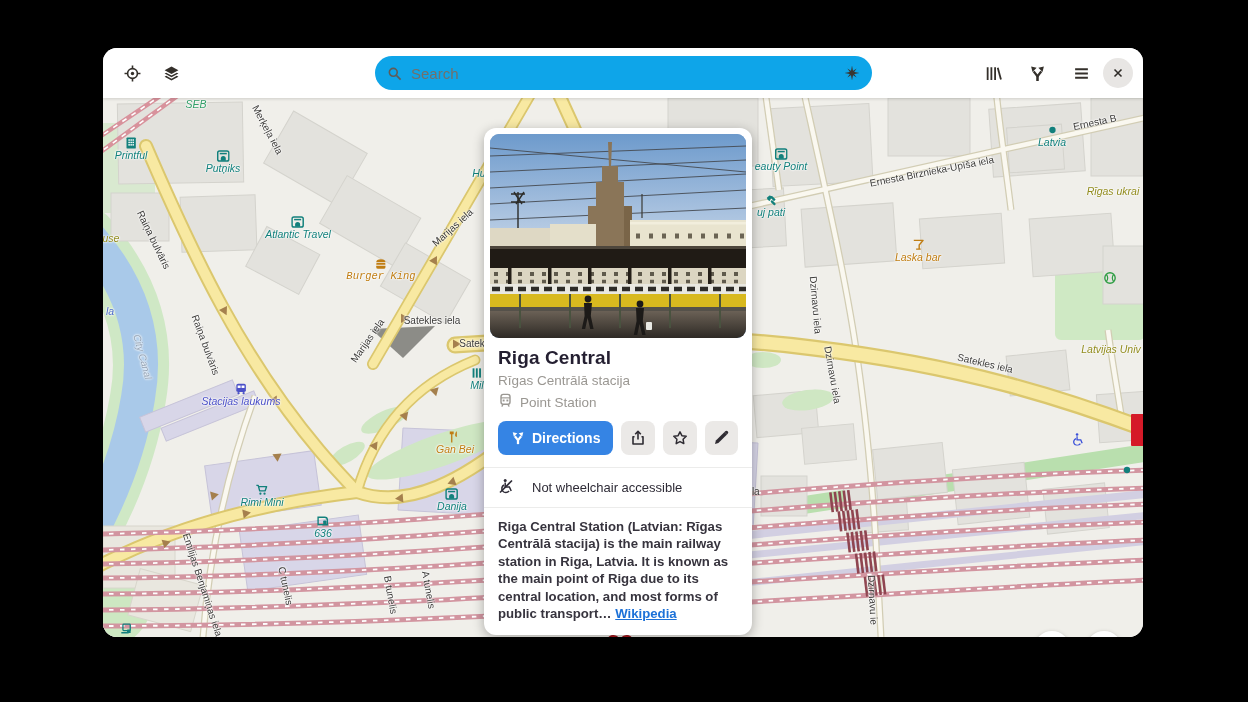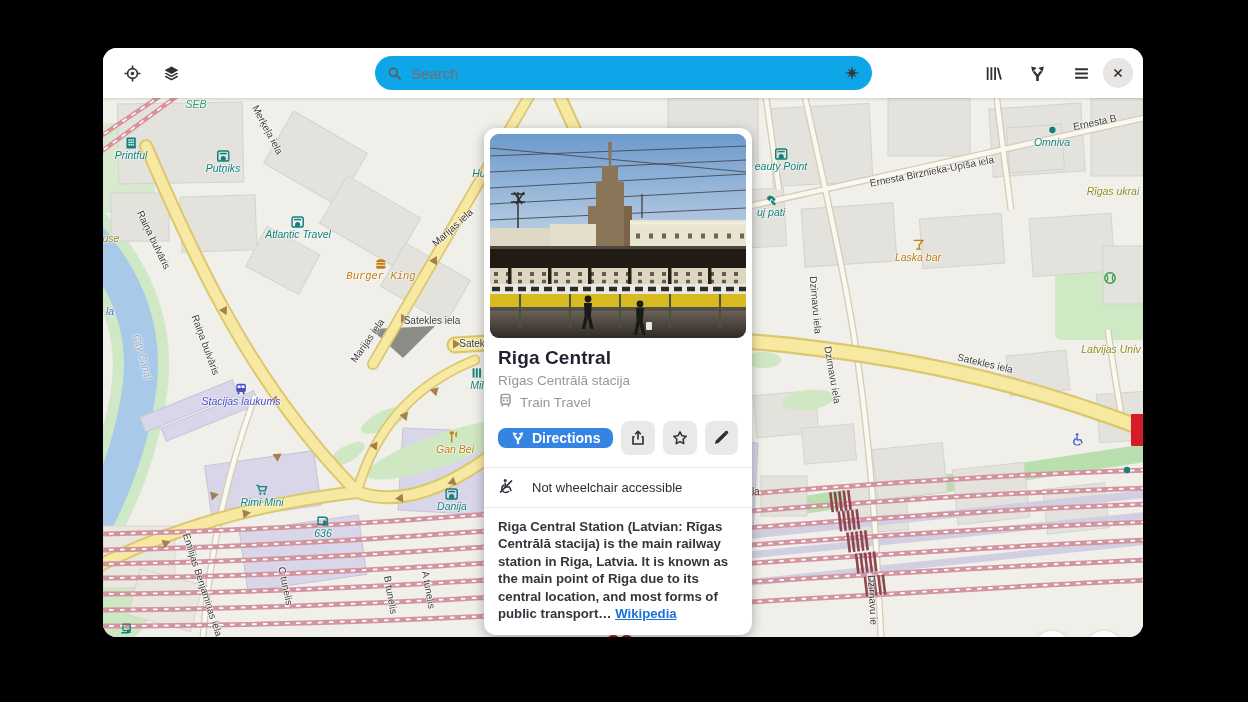--- a/index.html
+++ b/index.html
@@ -60,21 +60,21 @@
   .place-card { position:absolute; left:381px; top:30px; width:268px; height:507px; background:#fff;
     border-radius:12px; z-index:25; box-shadow:0 3px 12px rgba(0,0,0,.3); overflow:hidden; }
   .card-photo { margin:6px 6px 0; height:204px; border-radius:9px; overflow:hidden; background:#7da3cf; }
   .card-photo svg { display:block; width:100%; height:100%; }
   .card-body { padding:9px 14px 0; }
   .card-title { font-size:19px; font-weight:bold; color:#241f31; letter-spacing:.1px; }
   .card-native { font-size:13.5px; color:#9a9792; margin-top:4px; }
   .card-cat { display:flex; align-items:center; gap:7px; margin-top:5px; color:#9a9792; font-size:13.5px; }
   .card-cat svg { width:15px; height:15px; }
   .card-actions { display:flex; align-items:center; gap:8px; padding:10px 14px 12px; }
-  .btn-directions { display:flex; align-items:center; gap:7px; height:20px; padding:0 13px; border:none;
+  .btn-directions { display:flex; align-items:center; gap:7px; height:34px; padding:0 13px; border:none;
     border-radius:8px; background:#3584e4; color:#fff; font-size:14px; font-weight:bold; font-family:inherit; cursor:pointer; }
   .btn-directions svg { width:14px; height:14px; }
   .btn-sq { width:42px; height:34px; border:none; border-radius:8px; background:#ebe9e7; color:#2f2c33;
     display:flex; align-items:center; justify-content:center; cursor:pointer; }
   .btn-sq svg { width:16px; height:16px; }
   .card-sep { border-top:1px solid #ececeb; }
   .card-access { display:flex; align-items:center; gap:18px; padding:10px 14px; color:#2e2b36; font-size:13px; }
   .card-access svg { width:16px; height:16px; flex:none; }
   .card-desc { padding:10px 14px 14px; font-size:13.2px; line-height:1.32; color:#37343e;font-weight:bold; }
   .card-desc a { color:#1c71d8; text-decoration:underline; cursor:pointer; }
@@ -451,21 +451,21 @@
         </div>
         <div class="map-label lc-street" style="left: 992px; top: 25px; transform: translate(-50%, -50%) rotate(-12deg);">
           <span>Ernesta B</span>
         </div>
         <div class="map-label lc-teal" style="left: 949px; top: 38px;">
           <span class="mli">
             <svg viewBox="0 0 14 14">
               <circle cx="7" cy="7" r="3.4" fill="currentColor"></circle>
             </svg>
           </span>
-          <span>Omniva</span>
+          <span>Latvia</span>
         </div>
         <div class="map-label lc-olive" style="left: 1010px; top: 94px;">
           <span>Rīgas ukrai</span>
         </div>
         <div class="map-label lc-orange" style="left: 815px; top: 153px;">
           <span class="mli">
             <svg viewBox="0 0 14 14">
               <path d="M2,2 h10 l-4.2,5 v4 M4.5,11.5 h5" stroke="currentColor" stroke-width="1.5" fill="none" stroke-linejoin="round"></path>
             </svg>
           </span>
@@ -618,21 +618,21 @@
         <div class="card-cat">
           <span>
             <svg viewBox="0 0 16 16" fill="none" stroke="currentColor">
               <rect x="3.2" y="1.5" width="9.6" height="10.5" rx="2.4" stroke-width="1.5"></rect>
               <path d="M3.2,5.2 H12.8" stroke-width="1.2"></path>
               <rect x="5" y="7" width="2" height="2" fill="currentColor" stroke="none"></rect>
               <rect x="9" y="7" width="2" height="2" fill="currentColor" stroke="none"></rect>
               <path d="M5.4,12.2 L4,14.5 M10.6,12.2 L12,14.5" stroke-width="1.3"></path>
             </svg>
           </span>
-          <span>Train Travel</span>
+          <span>Point Station</span>
         </div>
       </div>
 
       <div class="card-actions">
         <button class="btn-directions">
           <svg viewBox="0 0 16 16" fill="none">
             <path d="M8,15 V9.5" stroke="#fff" stroke-width="2.6"></path>
             <path d="M8,10.5 L4.4,6" stroke="#fff" stroke-width="2.4"></path>
             <path d="M8,10.5 L11.6,6" stroke="#fff" stroke-width="2.4"></path>
             <path d="M2,1.4 L7.2,2.7 3.3,6.6 Z" fill="#fff"></path>

